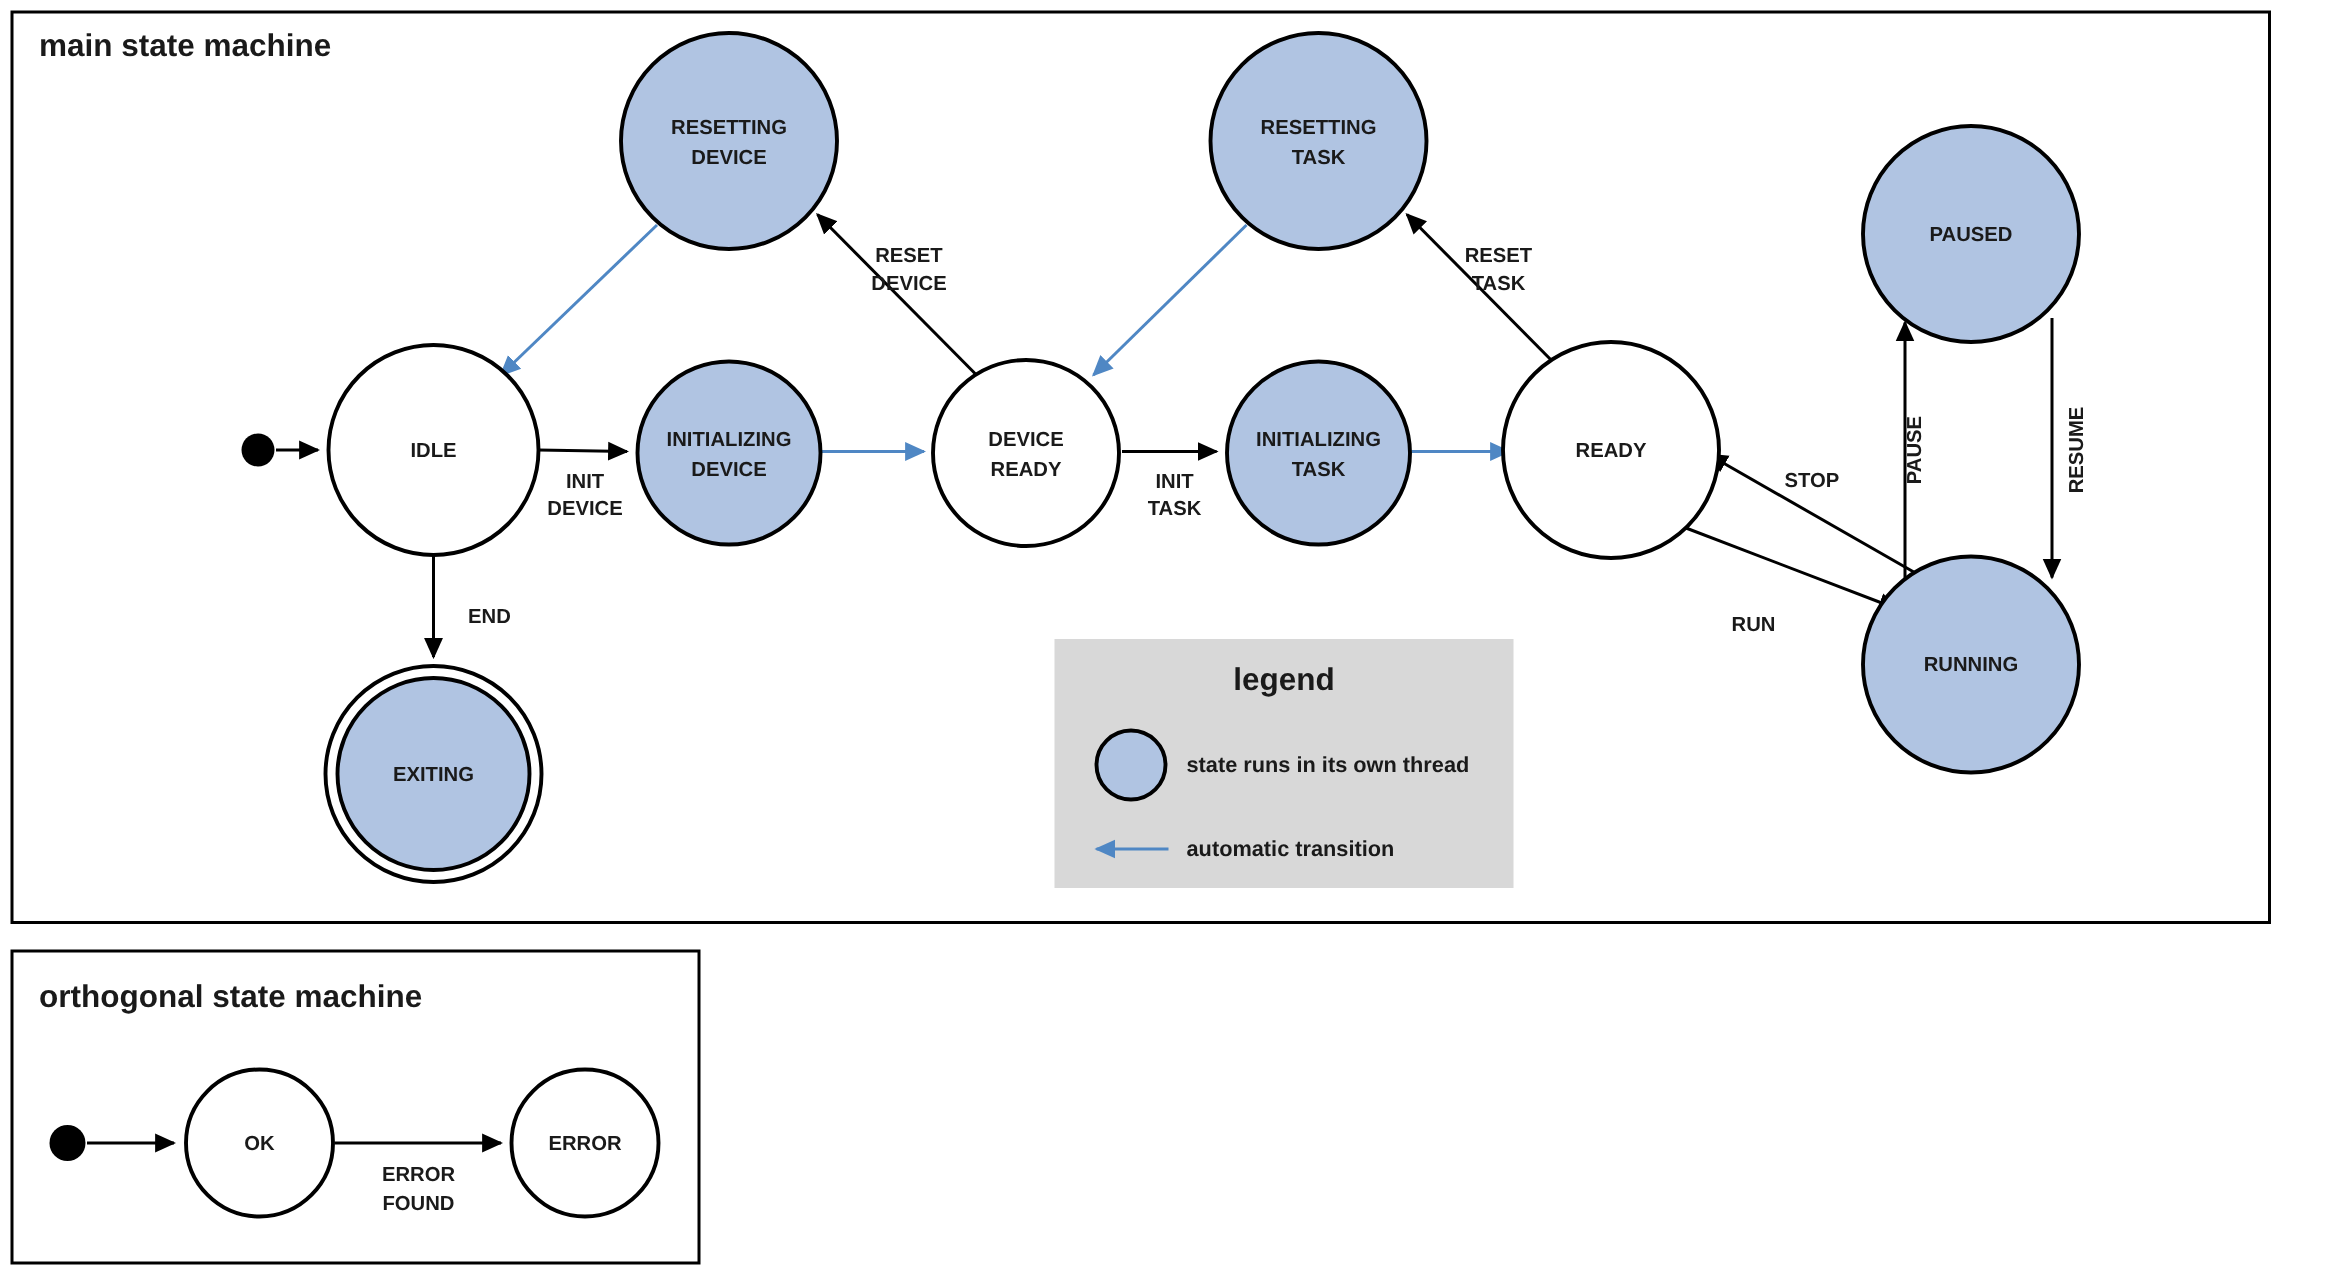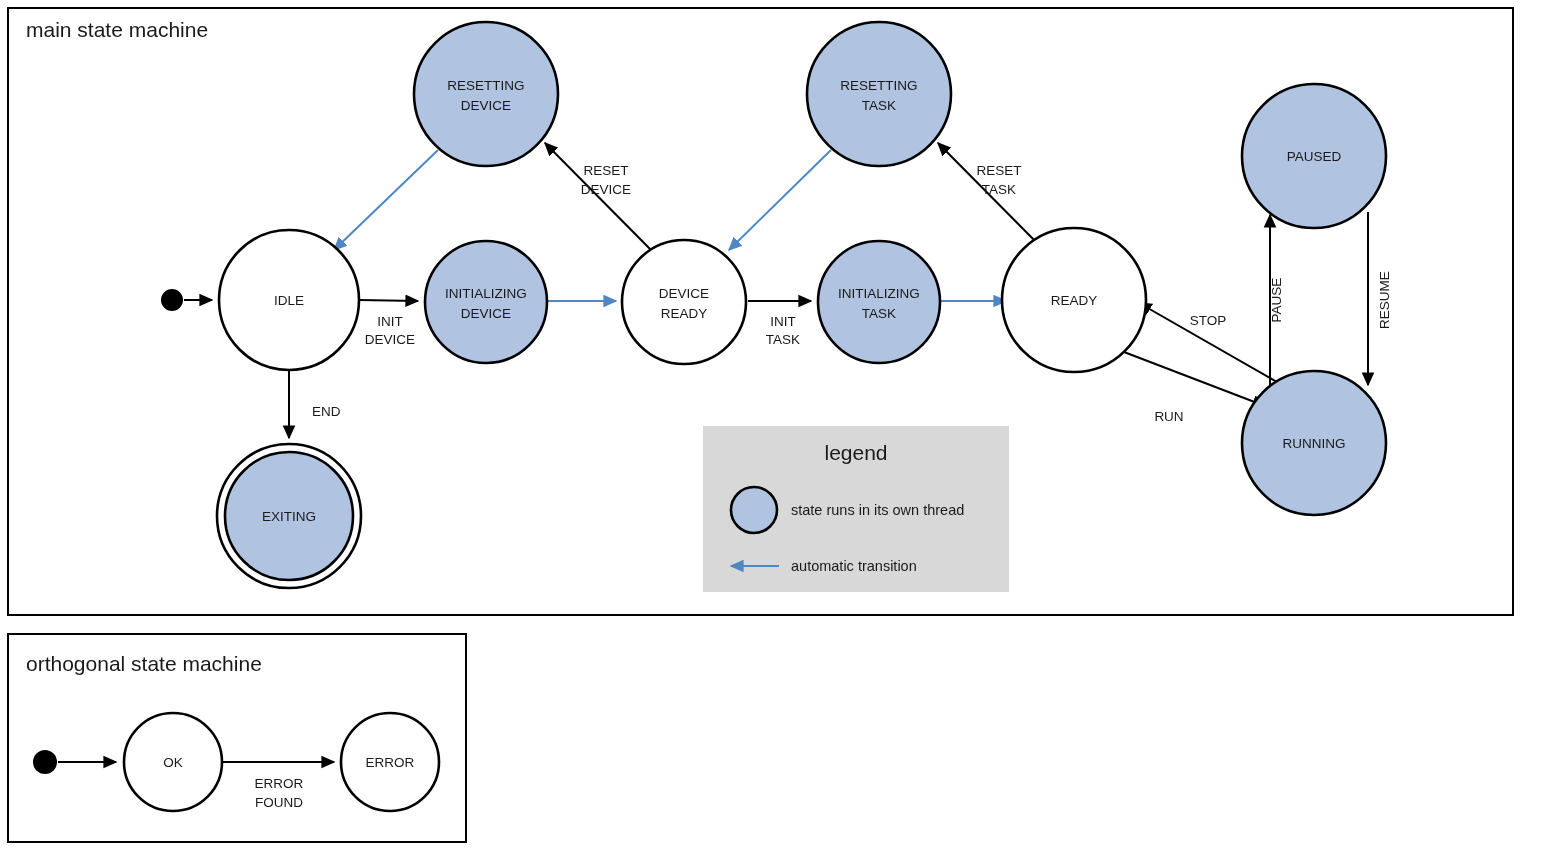--- a/index.html
+++ b/index.html
@@ -7,20 +7,21 @@
     padding: 0;
     background: #ffffff;
     font-family: "Liberation Sans", sans-serif;
   }
   #canvas {
     position: relative;
     width: 1555px;
     height: 852px;
     background: #ffffff;
     overflow: hidden;
+    font-weight: bold;
   }
   svg.diagram {
     position: absolute;
     top: 0;
     left: 0;
     width: 1555px;
     height: 852px;
   }
   .frame-rect {
     fill: none;

